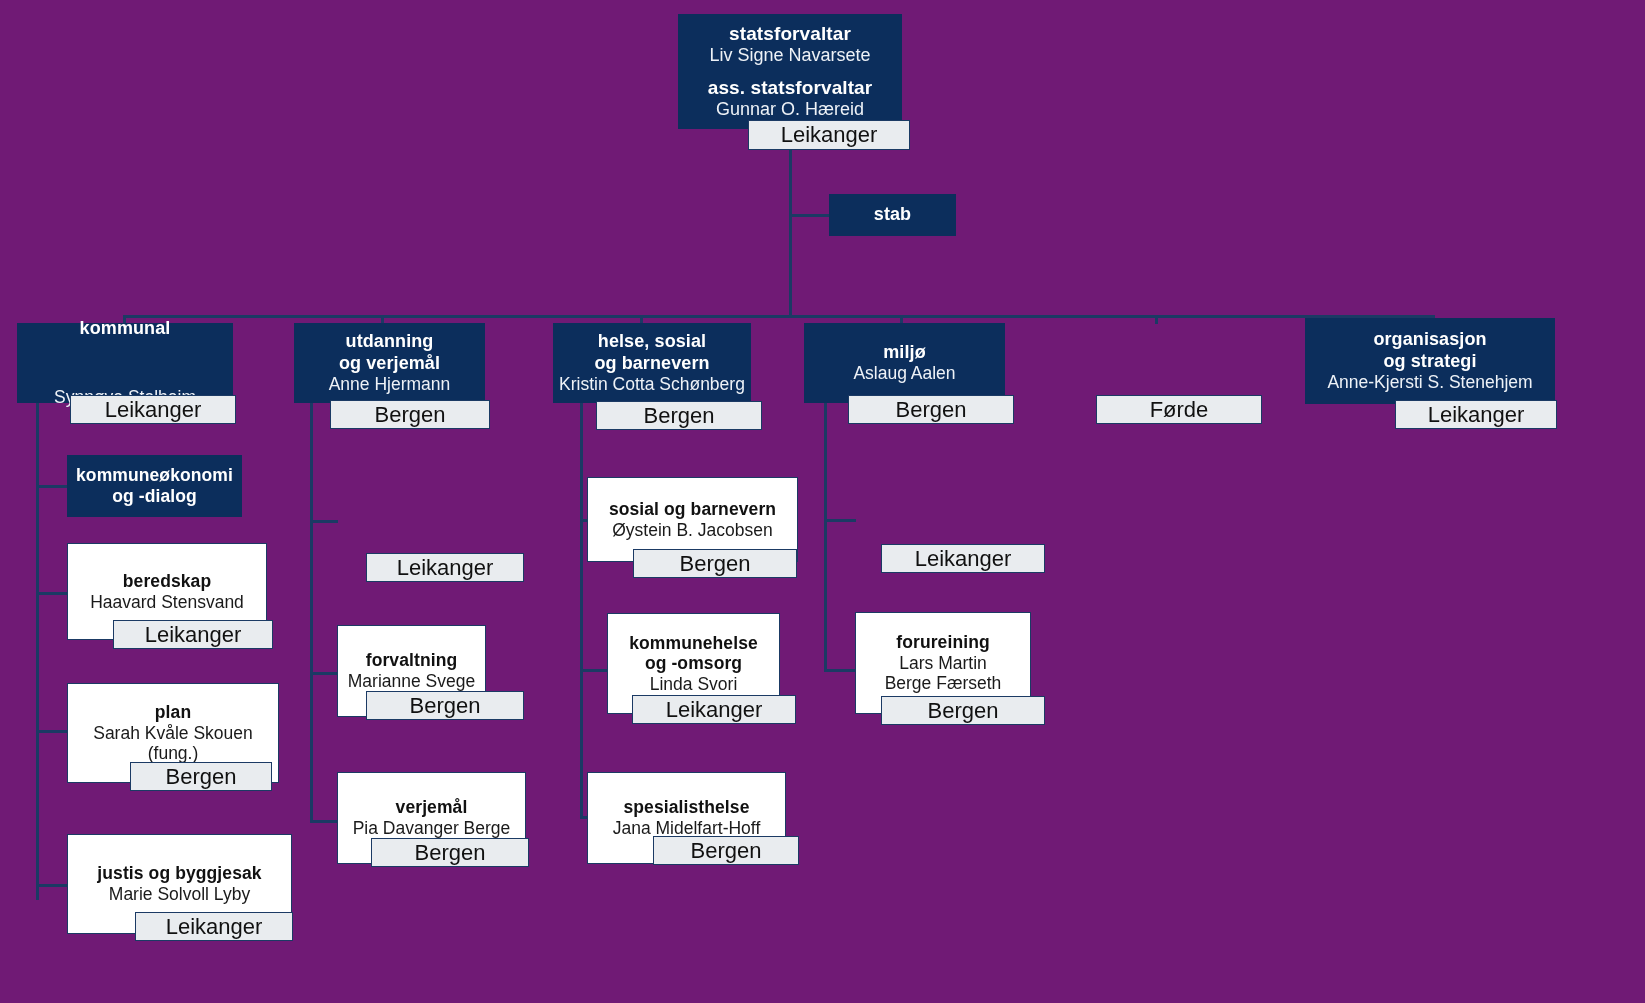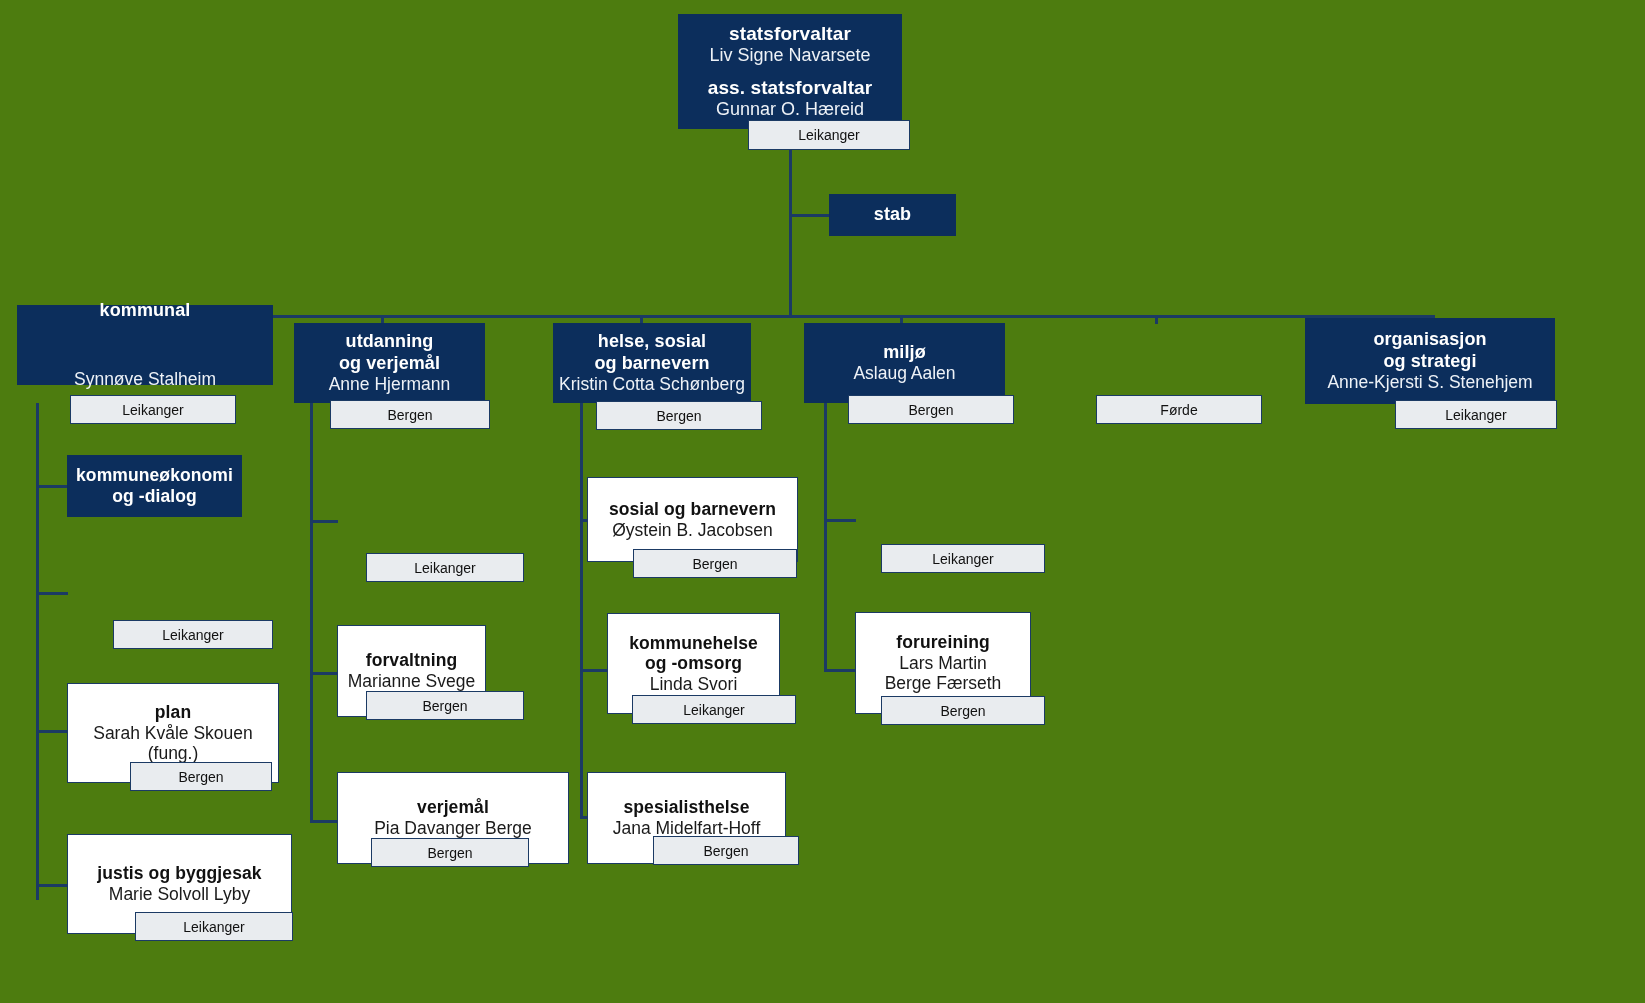--- a/index.html
+++ b/index.html
@@ -10,21 +10,21 @@
   body {
     font-family: "Liberation Sans", sans-serif;
     color: #111111;
     -webkit-font-smoothing: antialiased;
   }
   #chart {
     position: relative;
     width: 1645px;
     height: 1003px;
     overflow: hidden;
-    background: #4d7c0f;
+    background: #701a75;
   }
 
   
   .line {
     position: absolute;
     background: #1b3a64;
   }
   .vline { width: 3px; }
   .hline { height: 3px; }
 
@@ -80,21 +80,21 @@
     z-index: 5;
   }
 
   
   .fs-top .title   { font-size: 19px; }
   .fs-top .person  { font-size: 18px; }
   .fs-div .title   { font-size: 18px; }
   .fs-div .person  { font-size: 17.5px; }
   .fs-sub .title   { font-size: 17.5px; }
   .fs-sub .person  { font-size: 17.5px; }
-  .loc             { font-size: 14px; }
+  .loc             { font-size: 22px; }
   .spacer { height: 10px; }
 </style>
 </head>
 <body>
 
 <div id="chart">
 
   <div class="node dark fs-top" style="left:678px; top:14px; width:224px; height:115px;">
     <div class="title">statsforvaltar</div>
     <div class="person">Liv Signe Navarsete</div>
@@ -113,35 +113,39 @@
 
   <div class="line hline" style="left:123px; top:315px; width:1312px; height:3px;"></div>
 
   <div class="line vline" style="left:123px; top:315px; width:3px; height:9px;"></div>
   <div class="line vline" style="left:381px; top:315px; width:3px; height:9px;"></div>
   <div class="line vline" style="left:640px; top:315px; width:3px; height:9px;"></div>
   <div class="line vline" style="left:900px; top:315px; width:3px; height:9px;"></div>
   <div class="line vline" style="left:1155px; top:315px; width:3px; height:9px;"></div>
   <div class="line vline" style="left:1432px; top:315px; width:3px; height:9px;"></div>
 
-  <div class="node dark fs-div" style="left:17px; top:305px; width:256px; height:80px;gap:48px;">
+  <div class="node dark fs-div" style="left:17px; top:323px; width:216px; height:80px;gap:48px;">
     <div class="title">kommunal</div>
     <div class="person">Synnøve Stalheim</div>
   </div>
   <div class="loc" style="left:70px; top:395px; width:166px; height:29px;">Leikanger</div>
 
   <div class="line vline" style="left:36px; top:403px; width:3px; height:497px;"></div>
 
   <div class="line hline" style="left:36px; top:485px; width:32px; height:3px;"></div>
   <div class="node dark fs-sub" style="left:67px; top:455px; width:175px; height:62px;">
     <div class="title">kommuneøkonomi</div>
     <div class="title">og -dialog</div>
   </div>
 
   <div class="line hline" style="left:36px; top:592px; width:32px; height:3px;"></div>
+  <div class="node light fs-sub" style="left:67px; top:543px; width:200px; height:97px;">
+    <div class="title">beredskap</div>
+    <div class="person">Haavard Stensvand</div>
+  </div>
   <div class="loc" style="left:113px; top:620px; width:160px; height:29px;">Leikanger</div>
 
   <div class="line hline" style="left:36px; top:730px; width:32px; height:3px;"></div>
   <div class="node light fs-sub" style="left:67px; top:683px; width:212px; height:100px;">
     <div class="title">plan</div>
     <div class="person">Sarah Kvåle Skouen</div>
     <div class="person">(fung.)</div>
   </div>
   <div class="loc" style="left:130px; top:762px; width:142px; height:29px;">Bergen</div>
 
@@ -165,21 +169,21 @@
   <div class="loc" style="left:366px; top:553px; width:158px; height:29px;">Leikanger</div>
 
   <div class="line hline" style="left:310px; top:672px; width:28px; height:3px;"></div>
   <div class="node light fs-sub" style="left:337px; top:625px; width:149px; height:92px;">
     <div class="title">forvaltning</div>
     <div class="person">Marianne Svege</div>
   </div>
   <div class="loc" style="left:366px; top:691px; width:158px; height:29px;">Bergen</div>
 
   <div class="line hline" style="left:310px; top:820px; width:28px; height:3px;"></div>
-  <div class="node light fs-sub" style="left:337px; top:772px; width:232px; height:92px;">
+  <div class="node light fs-sub" style="left:337px; top:772px; width:189px; height:92px;">
     <div class="title">verjemål</div>
     <div class="person">Pia Davanger Berge</div>
   </div>
   <div class="loc" style="left:371px; top:838px; width:158px; height:29px;">Bergen</div>
 
   <div class="node dark fs-div" style="left:553px; top:323px; width:198px; height:80px;">
     <div class="title">helse, sosial</div>
     <div class="title">og barnevern</div>
     <div class="person">Kristin Cotta Schønberg</div>
   </div>

